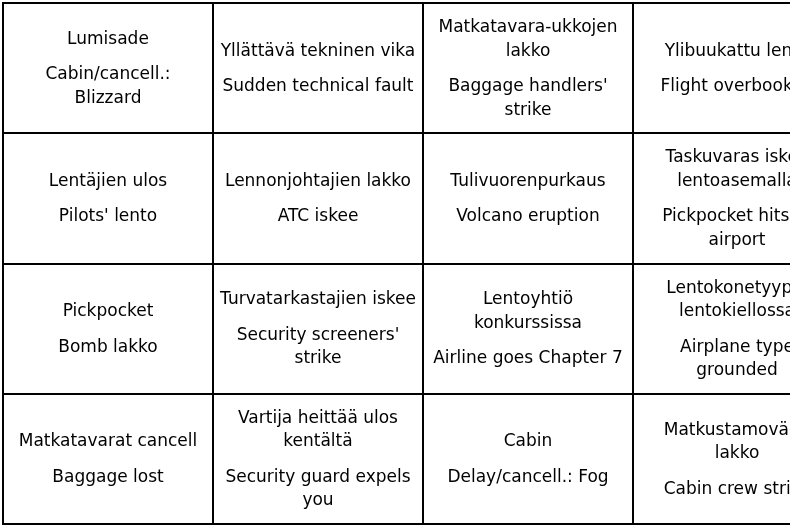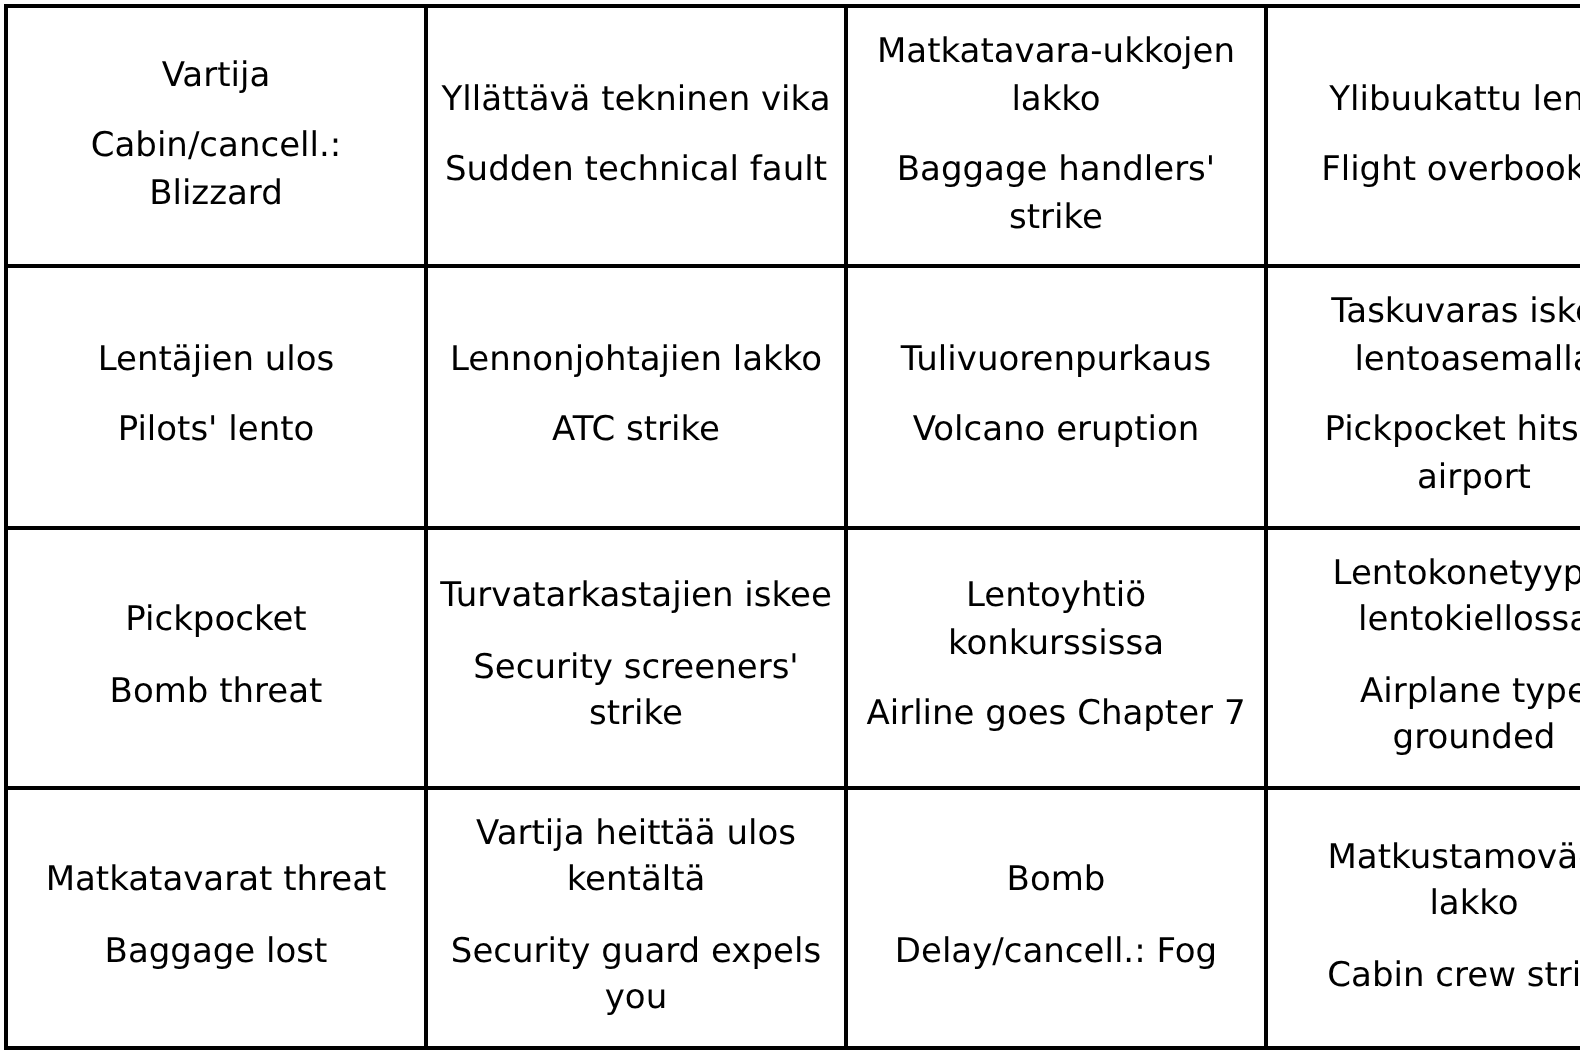--- a/index.html
+++ b/index.html
@@ -47,21 +47,21 @@
   td.col-3 { width: 194px; }
 </style>
 </head>
 <body>
 
 <table id="bingo-table">
   <tbody>
     <tr>
       <td class="col-0">
         <span class="cell-inner">
-          <span class="line-fi">Vartija</span>
+          <span class="line-fi">Lumisade</span>
           <span class="line-en">Cabin/cancell.: Blizzard</span>
         </span>
       </td>
       <td class="col-1">
         <span class="cell-inner">
           <span class="line-fi">Yllättävä tekninen vika</span>
           <span class="line-en">Sudden technical fault</span>
         </span>
       </td>
       <td class="col-2">
@@ -80,41 +80,41 @@
     <tr>
       <td class="col-0">
         <span class="cell-inner">
           <span class="line-fi">Lentäjien ulos</span>
           <span class="line-en">Pilots' lento</span>
         </span>
       </td>
       <td class="col-1">
         <span class="cell-inner">
           <span class="line-fi">Lennonjohtajien lakko</span>
-          <span class="line-en">ATC strike</span>
+          <span class="line-en">ATC iskee</span>
         </span>
       </td>
       <td class="col-2">
         <span class="cell-inner">
           <span class="line-fi">Tulivuorenpurkaus</span>
           <span class="line-en">Volcano eruption</span>
         </span>
       </td>
       <td class="col-3">
         <span class="cell-inner">
           <span class="line-fi">Taskuvaras iskee lentoasemalla</span>
           <span class="line-en">Pickpocket hits at airport</span>
         </span>
       </td>
     </tr>
     <tr>
       <td class="col-0">
         <span class="cell-inner">
           <span class="line-fi">Pickpocket</span>
-          <span class="line-en">Bomb threat</span>
+          <span class="line-en">Bomb lakko</span>
         </span>
       </td>
       <td class="col-1">
         <span class="cell-inner">
           <span class="line-fi">Turvatarkastajien iskee</span>
           <span class="line-en">Security screeners' strike</span>
         </span>
       </td>
       <td class="col-2">
         <span class="cell-inner">
@@ -125,33 +125,33 @@
       <td class="col-3">
         <span class="cell-inner">
           <span class="line-fi">Lentokonetyyppi lentokiellossa</span>
           <span class="line-en">Airplane type grounded</span>
         </span>
       </td>
     </tr>
     <tr>
       <td class="col-0">
         <span class="cell-inner">
-          <span class="line-fi">Matkatavarat threat</span>
+          <span class="line-fi">Matkatavarat cancell</span>
           <span class="line-en">Baggage lost</span>
         </span>
       </td>
       <td class="col-1">
         <span class="cell-inner">
           <span class="line-fi">Vartija heittää ulos kentältä</span>
           <span class="line-en">Security guard expels you</span>
         </span>
       </td>
       <td class="col-2">
         <span class="cell-inner">
-          <span class="line-fi">Bomb</span>
+          <span class="line-fi">Cabin</span>
           <span class="line-en">Delay/cancell.: Fog</span>
         </span>
       </td>
       <td class="col-3">
         <span class="cell-inner">
           <span class="line-fi">Matkustamoväen lakko</span>
           <span class="line-en">Cabin crew strike</span>
         </span>
       </td>
     </tr>

